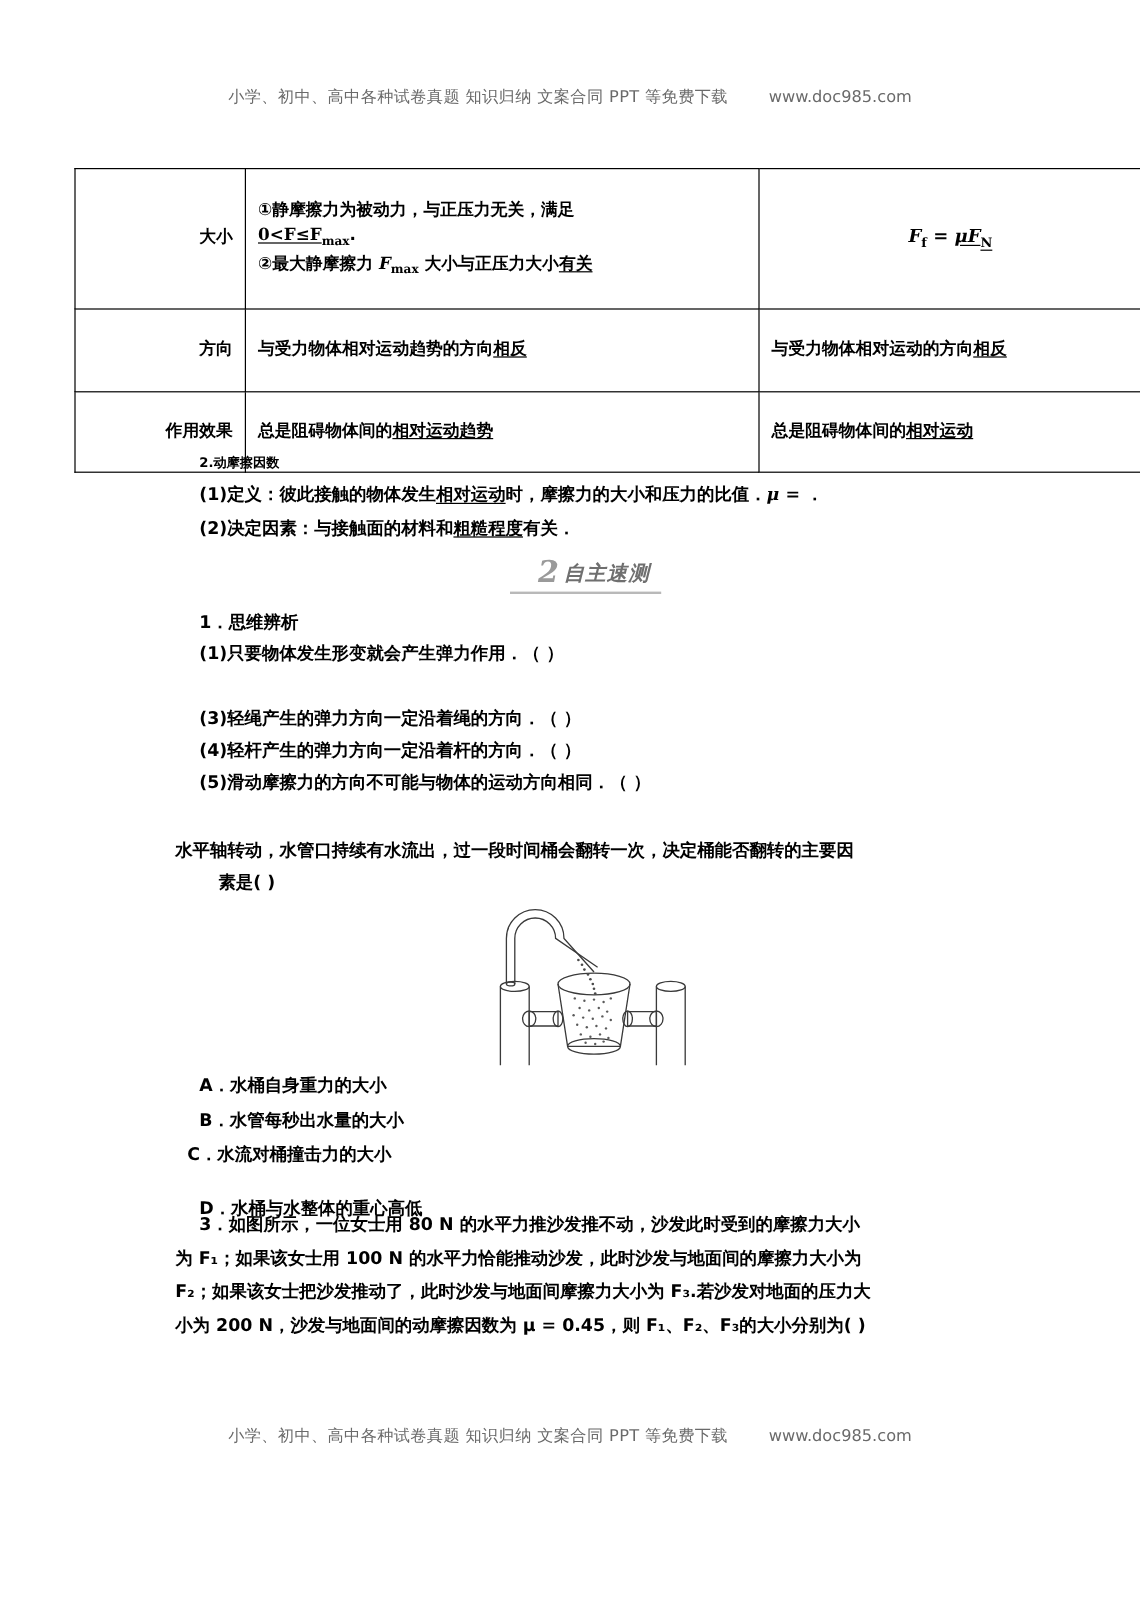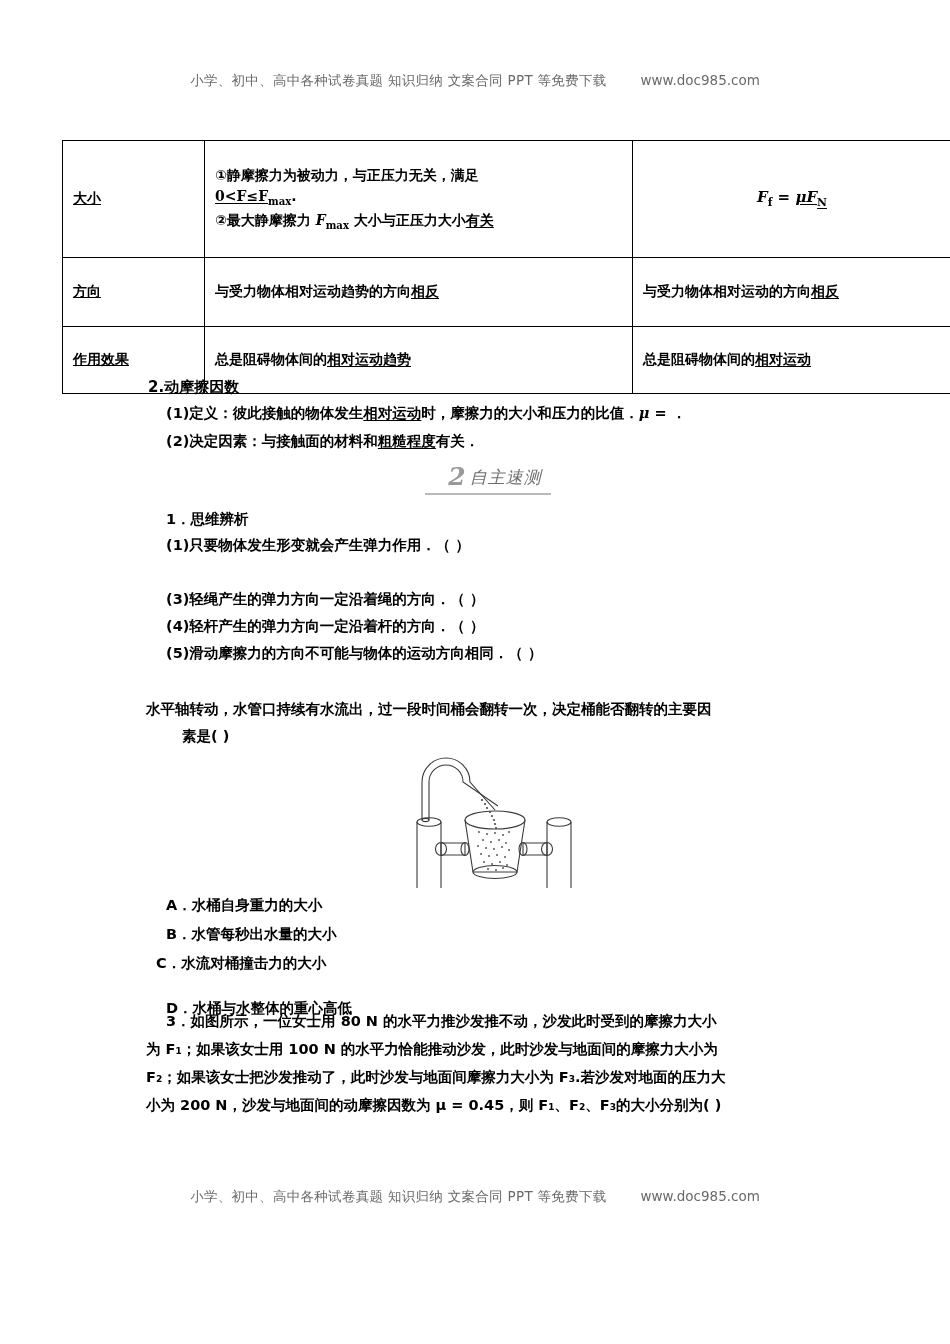--- a/index.html
+++ b/index.html
@@ -51,21 +51,21 @@
     table-layout: fixed;
   }
   .tbl td {
     border: 1.2px solid #000;
     vertical-align: middle;
     padding: 6px 10px;
     font-size: 14px;
     font-weight: bold;
     line-height: 1.55;
   }
-  .col-label { width: 121px; text-align: left; text-decoration: underline; }
+  .col-label { width: 121px; text-align: right; }
   .col-mid   { width: 407px; }
   .col-right { width: 298px; }
 
   .r1 td { height: 104px; }
   .r2 td { height: 56px; }
   .r3 td { height: 54px; }
 
   .cell-center { text-align: center; }
   .u { text-decoration: underline; text-underline-offset: 2px; }
   .sub { font-size: 0.72em; vertical-align: sub; }
@@ -98,21 +98,21 @@
   .sec-head .num {
     font-family: "DejaVu Serif", "Liberation Serif", serif;
     font-size: 25px;
     font-style: italic;
     font-weight: bold;
     color: #9a9a9a;
     vertical-align: -2px;
   }
   .sec-head .txt {
     font-size: 17px;
-    font-weight: normal;
+    font-weight: bold;
     font-style: italic;
     color: #6f6f6f;
     margin-left: 4px;
     letter-spacing: 1px;
   }
   .sec-head .rule {
     margin-top: 2px;
     height: 1.5px;
     background: #b9b9b9;
     width: 126px;
@@ -155,21 +155,21 @@
       <td class="col-right"><span>与受力物体相对运动的方向</span><span class="u">相反</span></td>
     </tr>
     <tr class="r3">
       <td class="col-label">作用效果</td>
       <td class="col-mid"><span>总是阻碍物体间的</span><span class="u">相对运动趋势</span></td>
       <td class="col-right"><span>总是阻碍物体间的</span><span class="u">相对运动</span></td>
     </tr>
   </tbody>
     </table>
 
-  <div class="para" style="left:148px; top:380px; font-size:15px;">2.动摩擦因数</div>
+  <div class="para" style="left:166px; top:380px; font-size:11px;">2.动摩擦因数</div>
 
   <div class="para" style="left:166px; top:406px;">
     <span>(1)定义：彼此接触的物体发生</span><span class="u">相对运动</span><span>时，摩擦力的大小和压力的比值．</span><span class="ital">μ</span><span class="serif"> = ．</span>
   </div>
 
   <div class="para" style="left:166px; top:434px;">
     <span>(2)决定因素：与接触面的材料和</span><span class="u">粗糙程度</span><span>有关．</span>
   </div>
 
   <div class="sec-head">

